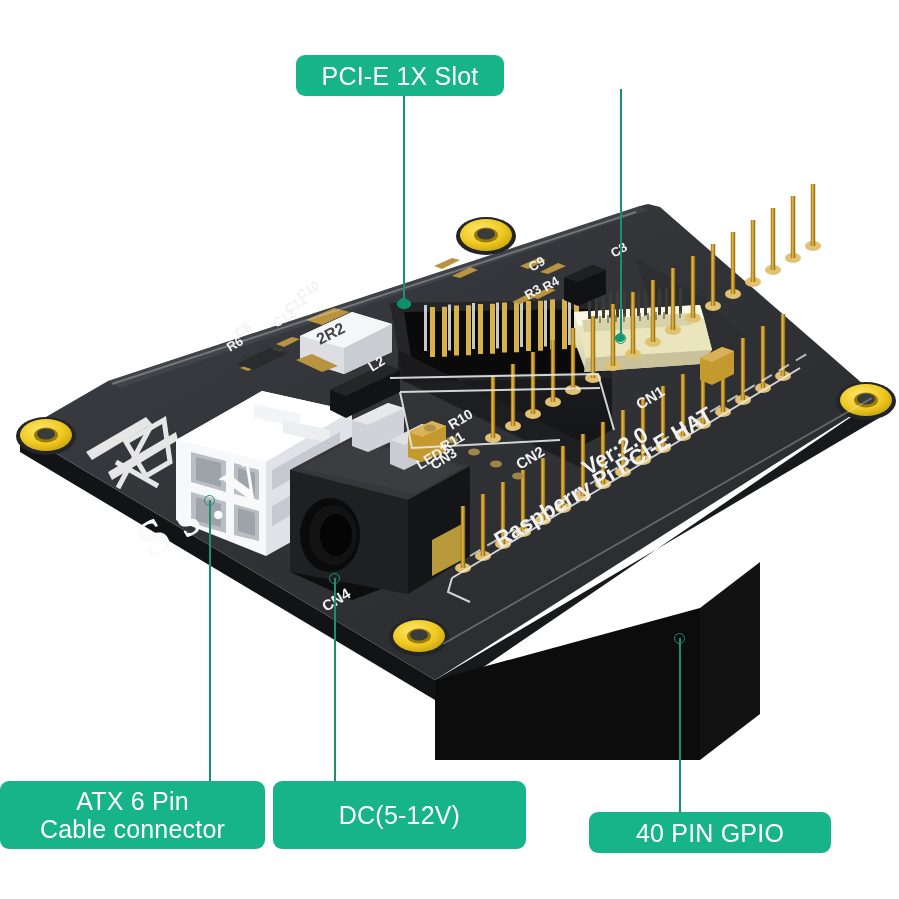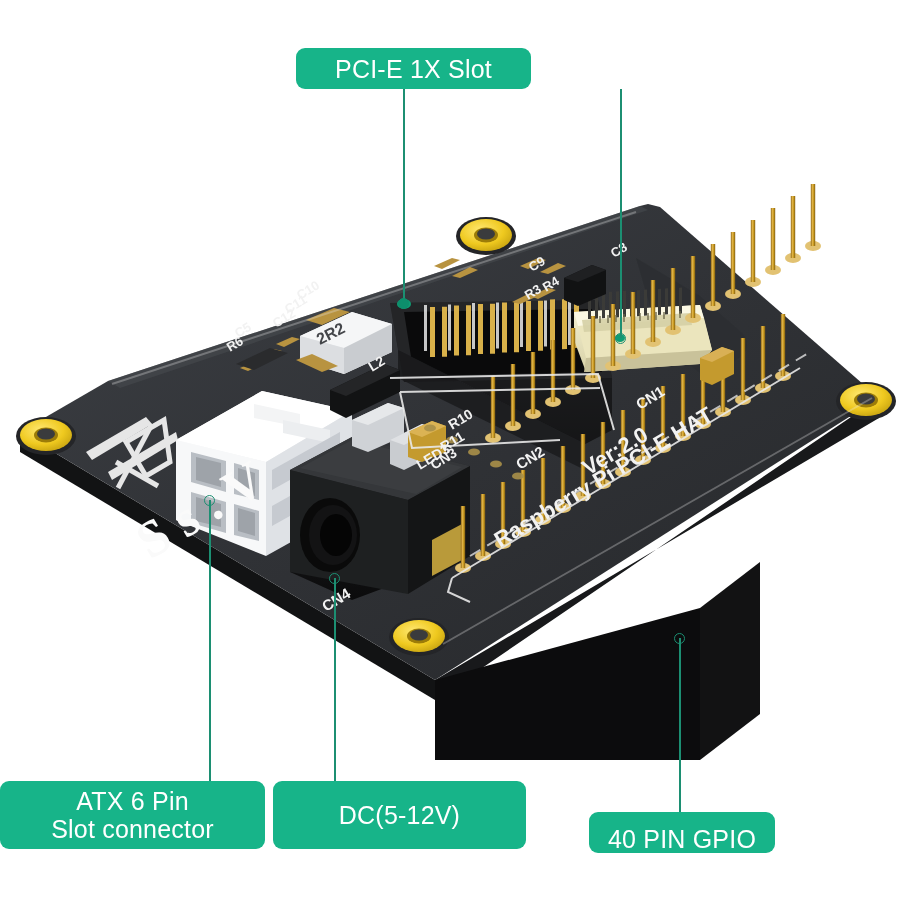--- a/index.html
+++ b/index.html
@@ -8,25 +8,25 @@
 
   #stage{position:absolute;inset:0;width:899px;height:899px;background:#ffffff;}
 
   
   .callout{position:absolute;background:#17b489;border-radius:9px;
            color:#fff;display:flex;flex-direction:column;align-items:center;
            justify-content:center;text-align:center;line-height:1.12;
            letter-spacing:.2px;box-sizing:border-box;}
   .callout span{display:block;white-space:nowrap;}
 
-  #cal-pcie{left:296px;top:48px;width:235px;height:41px;font-size:25px;}
+  #cal-pcie{left:296px;top:55px;width:208px;height:41px;font-size:25px;}
   #cal-ffc{left:551px;top:48px;width:226px;height:41px;font-size:25px;}
   #cal-atx{left:0px;top:781px;width:265px;height:68px;font-size:25px;}
   #cal-dc{left:273px;top:781px;width:253px;height:68px;font-size:25px;}
-  #cal-gpio{left:589px;top:812px;width:186px;height:41px;font-size:25px;justify-content:flex-end;}
+  #cal-gpio{left:589px;top:812px;width:242px;height:41px;font-size:25px;}
 
   
   .lead{position:absolute;width:1.6px;background:#1c8f72;}
   .dot{position:absolute;width:11px;height:11px;border-radius:50%;
        border:1.6px solid #1c8f72;background:transparent;box-sizing:border-box;}
   .dot.fill{background:#0d8f6c;border-color:#0d8f6c;}
 
   #lead-pcie{left:403px;top:89px;height:214px;}
   #dot-pcie{left:398px;top:298px;}
   #lead-ffc{left:620px;top:89px;height:249px;}
@@ -541,21 +541,21 @@
   <div class="lead" id="lead-gpio"></div>
   <div class="dot" id="dot-gpio"></div>
 
   <div class="callout" id="cal-pcie">
     <span>PCI-E  1X  Slot</span>
   </div>
 
 
   <div class="callout" id="cal-atx">
     <span>ATX 6 Pin</span>
-    <span>Slot connector</span>
+    <span>Cable connector</span>
   </div>
 
   <div class="callout" id="cal-dc">
     <span>DC(5-12V)</span>
   </div>
 
   <div class="callout" id="cal-gpio">
     <span>40 PIN GPIO</span>
   </div>
 

